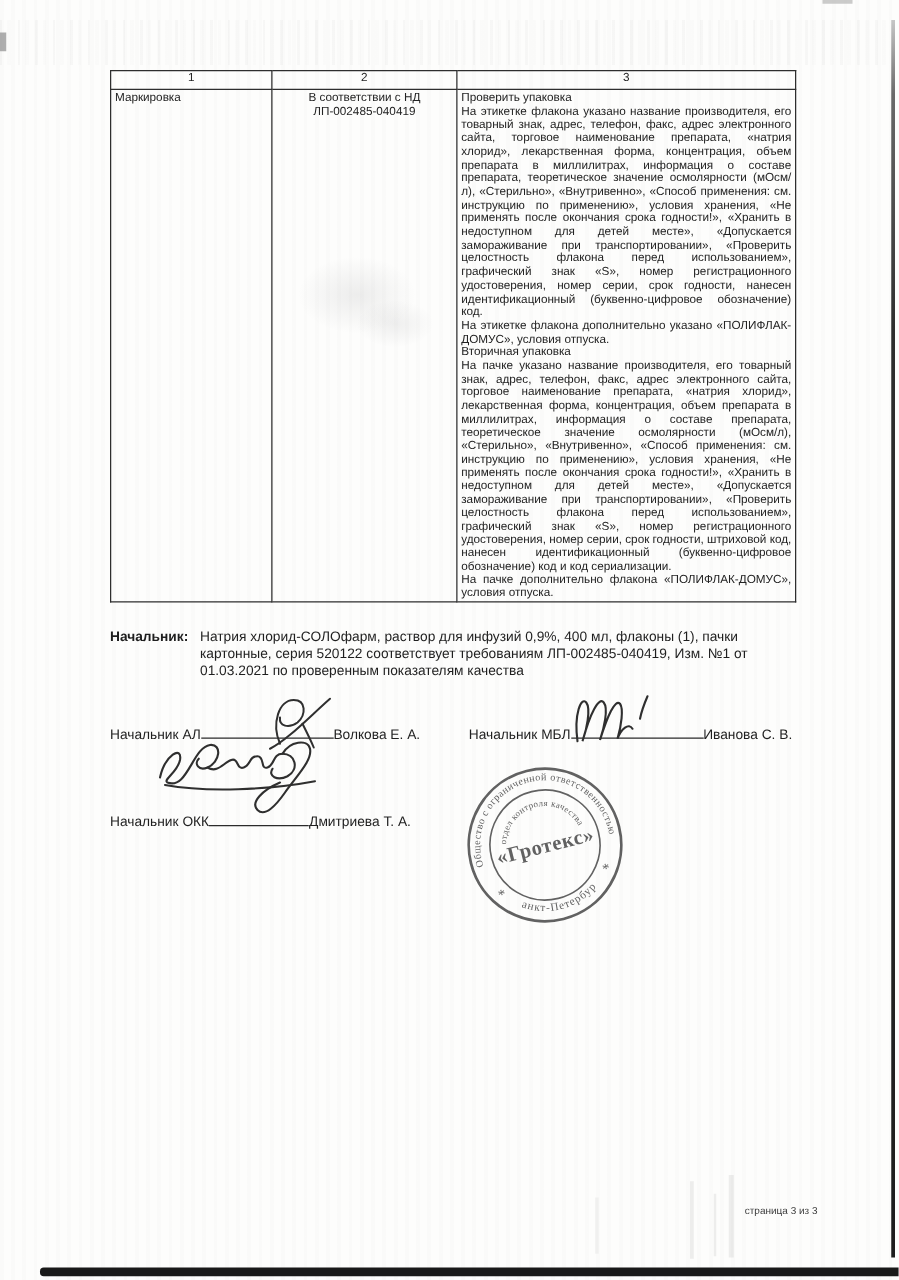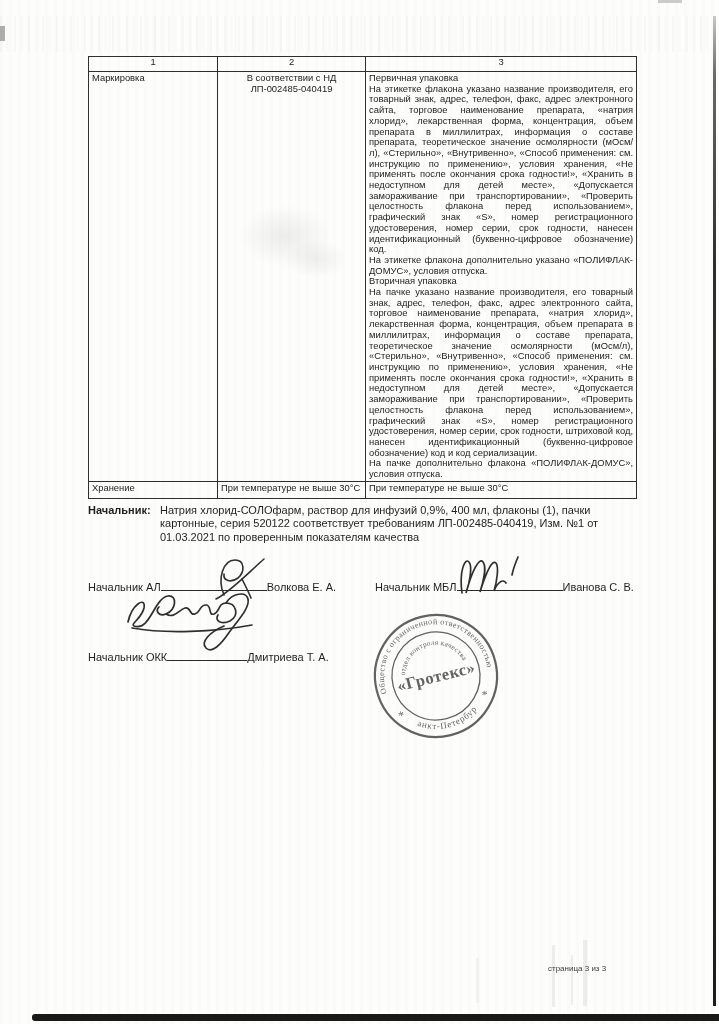--- a/index.html
+++ b/index.html
@@ -56,21 +56,21 @@
   .ag-1 { left:212px; top:555px; }
   .ag-2 { left:452px; top:549px; }
   .ag-3 { left:120px; top:588px; }
 
   
   .stamp { position:absolute; left:366px; top:606px; width:140px; height:140px; opacity:.88; }
   .stamp text { fill:#4d4d4d; font-family:"Liberation Serif", serif; }
   .stamp circle { stroke:#4d4d4d; fill:none; }
 
   
-  .footer { position:absolute; left:548px; top:964px; width:122px; font-size:8px; color:#3c3c3c; }
+  .footer { position:absolute; left:532px; top:964px; width:122px; text-align:right; font-size:8px; color:#3c3c3c; }
 </style>
 </head>
 <body>
 
 <div class="page">
 
   <div class="noise-vert"></div>
   <div class="noise-band-top"></div>
   <div class="smudge smudge-a"></div>
   <div class="smudge smudge-b"></div>
@@ -92,33 +92,28 @@
       <th>1</th>
       <th>2</th>
       <th>3</th>
     </tr>
     <tr class="r-marking">
       <td>Маркировка</td>
       <td class="cell-pre">В соответствии с НД
 ЛП-002485-040419</td>
       <td>
         <div class="paras">
-              <p>Первичная упаковка</p>
+              <p>Проверить упаковка</p>
               <p>На этикетке флакона указано название производителя, его товарный знак, адрес, телефон, факс, адрес электронного сайта, торговое наименование препарата, «натрия хлорид», лекарственная форма, концентрация, объем препарата в миллилитрах, информация о составе препарата, теоретическое значение осмолярности (мОсм/л), «Стерильно», «Внутривенно», «Способ применения: см. инструкцию по применению», условия хранения, «Не применять после окончания срока годности!», «Хранить в недоступном для детей месте», «Допускается замораживание при транспортировании», «Проверить целостность флакона перед использованием», графический знак «S», номер регистрационного удостоверения, номер серии, срок годности, нанесен идентификационный (буквенно-цифровое обозначение) код.</p>
               <p>На этикетке флакона дополнительно указано «ПОЛИФЛАК-ДОМУС», условия отпуска.</p>
               <p>Вторичная упаковка</p>
               <p>На пачке указано название производителя, его товарный знак, адрес, телефон, факс, адрес электронного сайта, торговое наименование препарата, «натрия хлорид», лекарственная форма, концентрация, объем препарата в миллилитрах, информация о составе препарата, теоретическое значение осмолярности (мОсм/л), «Стерильно», «Внутривенно», «Способ применения: см. инструкцию по применению», условия хранения, «Не применять после окончания срока годности!», «Хранить в недоступном для детей месте», «Допускается замораживание при транспортировании», «Проверить целостность флакона перед использованием», графический знак «S», номер регистрационного удостоверения, номер серии, срок годности, штриховой код, нанесен идентификационный (буквенно-цифровое обозначение) код и код сериализации.</p>
               <p>На пачке дополнительно флакона «ПОЛИФЛАК-ДОМУС», условия отпуска.</p>
             </div>
       </td>
-    </tr>
-    <tr class="r-storage">
-      <td>Хранение</td>
-      <td>При температуре не выше 30°C</td>
-      <td>При температуре не выше 30°C</td>
     </tr>
   </tbody>
     </table>
 
   <div class="conclusion-label">Начальник:</div>
   <div class="conclusion-text">Натрия хлорид-СОЛОфарм, раствор для инфузий 0,9%, 400 мл, флаконы (1), пачки
 картонные, серия 520122 соответствует требованиям ЛП-002485-040419, Изм. №1 от
 01.03.2021 по проверенным показателям качества</div>
 
   <div class="sig-row sig-row-1l">

